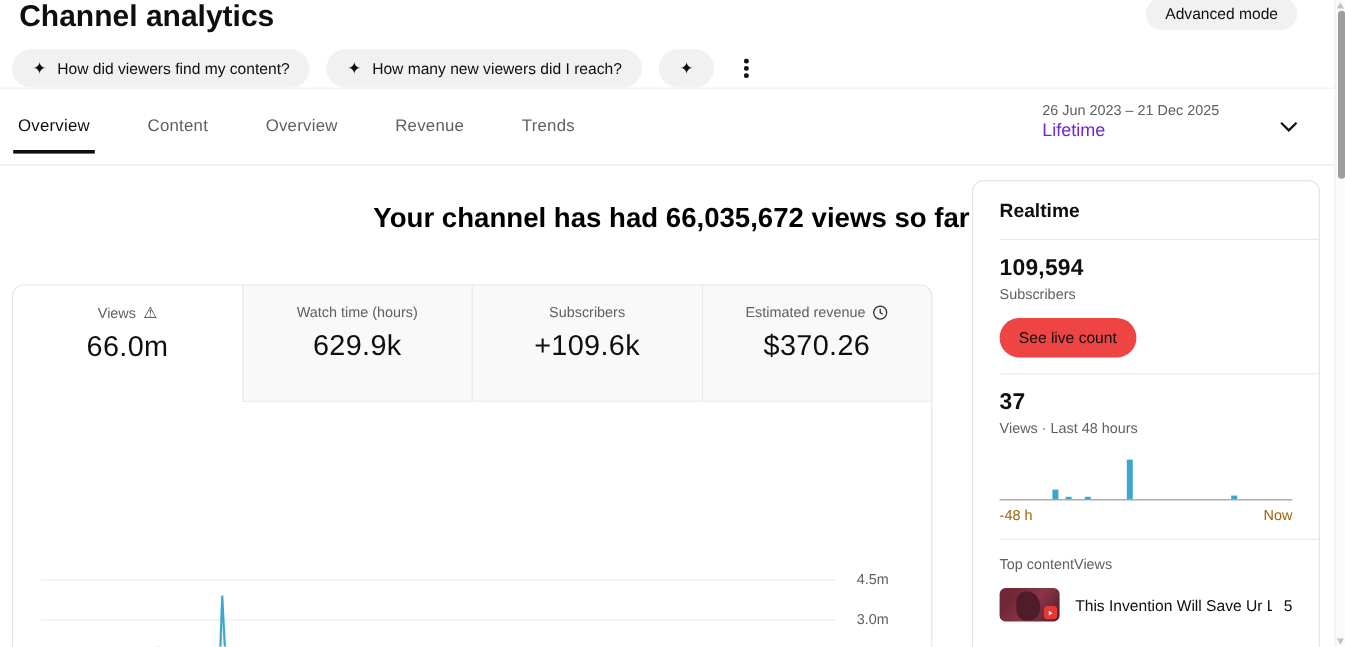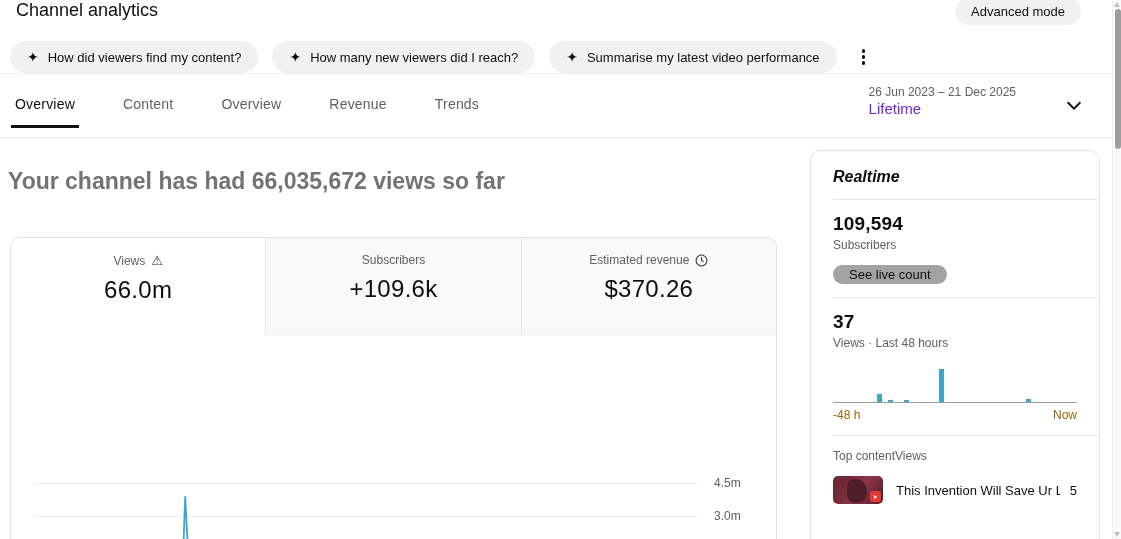--- a/index.html
+++ b/index.html
@@ -1,21 +1,21 @@
 <!DOCTYPE html>
 <html><head>
 <meta charset="utf-8">
 <style>
   * { margin:0; padding:0; box-sizing:border-box; }
   html,body { background:#fff; }
   body { font-family:"Liberation Sans", sans-serif; color:#0f0f0f; }
   #root { position:relative; width:1121px; height:539px; background:#fff; overflow:hidden; }
 
   
-  .page-title { position:absolute; left:16px; top:0px; font-size:18px; font-weight:normal; color:#0f0f0f; }
+  .page-title { position:absolute; left:16px; top:0px; font-size:25px; font-weight:bold; color:#0f0f0f; }
   .adv-btn { position:absolute; right:40px; top:-2px; height:27px; padding:0 16px; background:#f1f1f1; border:none;
              border-radius:16px; font-size:13px; font-weight:500; color:#0f0f0f; cursor:pointer;
              font-family:inherit; line-height:27px; }
   .chips-row { position:absolute; left:10px; top:41px; display:flex; align-items:center; gap:14px; }
   .chip { display:flex; align-items:center; gap:9px; height:32px; padding:0 17px; background:#f1f1f1;
           border-radius:16px; font-size:13px; color:#0f0f0f; cursor:pointer; white-space:nowrap; }
   .sparkle { font-size:14px; color:#0f0f0f; }
   .kebab { width:18px; height:20px; display:flex; flex-direction:column; align-items:center; justify-content:center;
            gap:2.5px; cursor:pointer; margin-left:4px; }
   .kebab i { width:3.5px; height:3.5px; background:#0f0f0f; border-radius:50%; }
@@ -26,21 +26,21 @@
   .tab { font-size:14px; color:#606060; padding-bottom:16px; cursor:pointer; position:relative; letter-spacing:.2px; }
   .tab.active { color:#0f0f0f; font-weight:500; }
   .tab.active::after { content:""; position:absolute; left:-4px; right:-4px; bottom:0; height:3px; background:#0f0f0f; }
   .tabs-border { position:absolute; left:0; top:137px; width:1113px; height:1px; background:#e7e7e7; }
   .date-picker { position:absolute; right:105px; top:85px; text-align:left; cursor:pointer; }
   .date-range { font-size:12px; color:#606060; }
   .date-preset { font-size:15px; color:#6d28d9; margin-top:1px; }
   .date-chevron { position:absolute; right:36px; top:94px; cursor:pointer; }
 
   
-  .headline { position:absolute; left:8px; top:168px; width:790px; text-align:left; font-size:23px; font-weight:bold; color:#737373; }
+  .headline { position:absolute; left:18px; top:168px; width:790px; text-align:right; font-size:23px; font-weight:bold; color:#000000; }
 
   
   .main-card { position:absolute; left:10px; top:237px; width:767px; height:310px; border:1px solid #e3e3e3;
                border-radius:10px 10px 0 0; background:#fff; overflow:hidden; }
   .metric-strip { display:flex; height:97px; }
   .metric-tab { flex:1; text-align:center; padding-top:15px; background:#f9f9f9; border-left:1px solid #e8e8e8;
                 border-bottom:1px solid #eeeeee; cursor:pointer; }
   .metric-tab:first-child { border-left:none; }
   .metric-tab.active { background:#fff; border-bottom:1px solid transparent; }
   .metric-label { font-size:12px; color:#606060; display:flex; align-items:center; justify-content:center; gap:6px; }
@@ -49,27 +49,27 @@
   .clock-icon { display:inline-flex; cursor:pointer; }
 
   .plot-wrap { position:relative; width:100%; height:213px; }
   .gridline { position:absolute; left:23px; width:663px; height:1px; background:#ebebeb; }
   .ylab { position:absolute; left:703px; font-size:12px; color:#606060; transform:translateY(-50%); }
   .main-svg { position:absolute; left:23px; top:100px; width:663px; height:150px; }
 
   
   .rt-card { position:absolute; left:810px; top:150px; width:290px; height:400px; border:1px solid #e3e3e3;
              border-radius:10px; background:#fff; padding:17px 22px; }
-  .rt-title { font-size:16px; font-weight:bold; color:#0f0f0f;font-style:italic; }
+  .rt-title { font-size:16px; font-weight:bold; color:#0f0f0f; }
   .rt-live { display:flex; align-items:center; gap:7px; margin-top:7px; font-size:12px; color:#606060; }
   .rt-dot { width:7px; height:7px; border-radius:50%; }
   .rt-hr { border:none; border-top:1px solid #e8e8e8; margin:13px -22px 13px 0; margin-left:0; }
   .rt-count { font-size:19px; font-weight:bold; color:#0f0f0f; letter-spacing:.2px; }
   .rt-sub { font-size:12px; color:#606060; margin-top:3px; }
-  .rt-btn { margin-top:13px; height:19px; padding:0 16px; background:#a3a3a3; border:none; border-radius:17px;
+  .rt-btn { margin-top:13px; height:33px; padding:0 16px; background:#ef4444; border:none; border-radius:17px;
             font-size:13px; font-weight:500; color:#0f0f0f; cursor:pointer; font-family:inherit; }
   .rt-chart { position:relative; height:38px; margin-top:15px; border-bottom:1px solid #9a9a9a; }
   .rt-bar { position:absolute; bottom:0; width:5px; }
   .rt-axis { display:flex; justify-content:space-between; font-size:12px; color:#a16207; margin-top:5px; }
   .rt-top-row { display:flex; justify-content:flex-start; font-size:12px; color:#606060; }
   .rt-video { display:flex; align-items:center; margin-top:13px; cursor:pointer; }
   .rt-thumb { position:relative; width:50px; height:28px; border-radius:5px; flex:0 0 auto;
               background:linear-gradient(125deg,#6e2836 20%,#8c3548 55%,#5c2230 90%); overflow:hidden; }
   .rt-thumb::before { content:""; position:absolute; left:14px; top:3px; width:20px; height:24px;
                       background:#4e1d29; border-radius:40% 60% 50% 40%; }
@@ -101,21 +101,20 @@
     <div class="chip">
         <span class="sparkle">✦</span>
         <span>How did viewers find my content?</span>
       </div>
       <div class="chip">
         <span class="sparkle">✦</span>
         <span>How many new viewers did I reach?</span>
       </div>
       <div class="chip">
         <span class="sparkle">✦</span>
-        <span>Summarise my latest video performance</span>
       </div>
       <div class="kebab">
         <i></i>
         <i></i>
         <i></i>
       </div>
   </div>
   <div class="hdr-div"></div>
 
   <div class="tabs-row">
@@ -140,20 +139,26 @@
   <div class="headline">Your channel has had 66,035,672 views so far</div>
 
   <div class="main-card">
     <div class="metric-strip">
         <div class="metric-tab active">
           <div class="metric-label">
             <span>Views</span>
             <span class="warn-icon">⚠</span>
           </div>
           <div class="metric-value">66.0m</div>
+        </div>
+        <div class="metric-tab">
+          <div class="metric-label">
+            <span>Watch time (hours)</span>
+          </div>
+          <div class="metric-value">629.9k</div>
         </div>
         <div class="metric-tab">
           <div class="metric-label">
             <span>Subscribers</span>
           </div>
           <div class="metric-value">+109.6k</div>
         </div>
         <div class="metric-tab">
           <div class="metric-label">
             <span>Estimated revenue</span>

